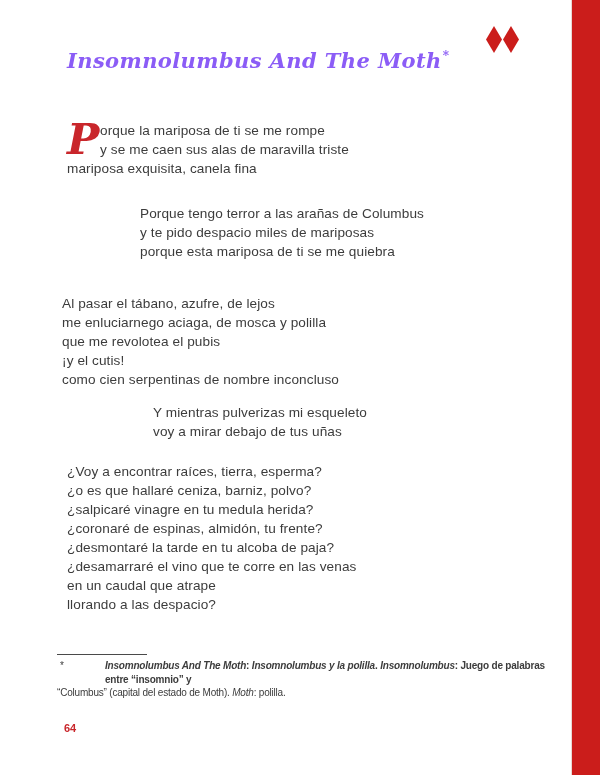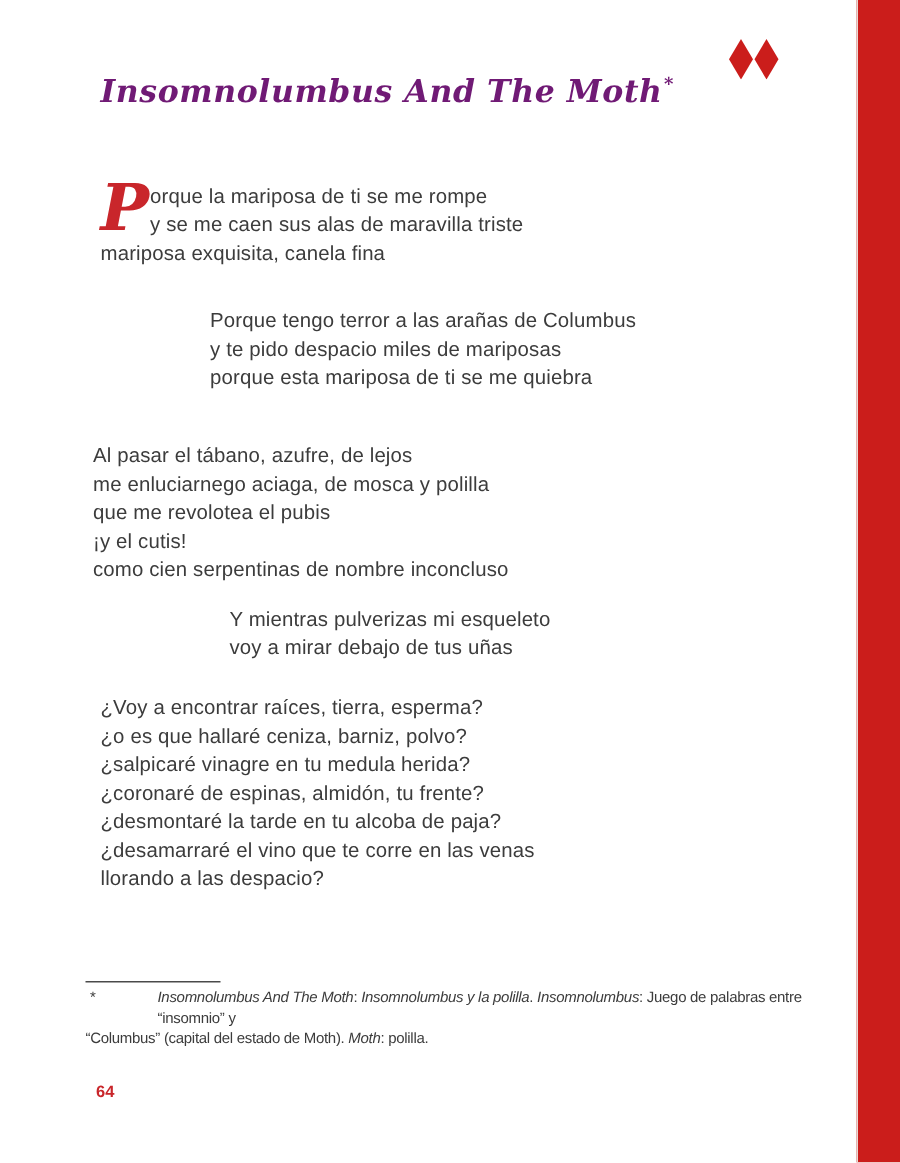--- a/index.html
+++ b/index.html
@@ -29,21 +29,21 @@
   .title {
     position: absolute;
     left: 67px;
     top: 48px;
     margin: 0;
     font-family: "DejaVu Serif", serif;
     font-style: italic;
     font-weight: bold;
     font-size: 21px;
     letter-spacing: 0.4px;
-    color: #701a75;
+    color: #8b5cf6;
     white-space: nowrap;
   }
   .title sup {
     font-size: 12px;
     vertical-align: super;
     margin-left: 1px;
   }
   .stanza {
     position: absolute;
     font-size: 13.6px;
@@ -84,21 +84,21 @@
     line-height: 13.5px;
     letter-spacing: -0.2px;
     color: #3c3c3c;
   }
   .fn-marker {
     position: absolute;
     left: 3px;
     top: 0;
   }
   .fn-line { display: block; }
-  .fn-line.first { padding-left: 48px; }
+  .fn-line.first { padding-left: 48px; font-weight: bold; }
   .fn-it { font-style: italic; }
   .page-number {
     position: absolute;
     left: 64px;
     top: 722px;
     font-size: 11px;
     font-weight: bold;
     color: #c9262b;
   }
 </style>
@@ -142,20 +142,21 @@
     <div class="pline">voy a mirar debajo de tus uñas</div>
   </div>
 
   <div class="stanza s5">
     <div class="pline">¿Voy a encontrar raíces, tierra, esperma?</div>
     <div class="pline">¿o es que hallaré ceniza, barniz, polvo?</div>
     <div class="pline">¿salpicaré vinagre en tu medula herida?</div>
     <div class="pline">¿coronaré de espinas, almidón, tu frente?</div>
     <div class="pline">¿desmontaré la tarde en tu alcoba de paja?</div>
     <div class="pline">¿desamarraré el vino que te corre en las venas</div>
+    <div class="pline">en un caudal que atrape</div>
     <div class="pline">llorando a las despacio?</div>
   </div>
 
   <div class="fn-rule"></div>
 
   <div class="footnote">
     <span class="fn-marker">*</span>
     <span class="fn-line first"><span class="fn-it">Insomnolumbus And The Moth</span><span>: </span><span class="fn-it">Insomnolumbus y la polilla</span><span>. </span><span class="fn-it">Insomnolumbus</span><span>: Juego de palabras entre “insomnio” y</span></span>
     <span class="fn-line"><span>“Columbus” (capital del estado de Moth). </span><span class="fn-it">Moth</span><span>: polilla.</span></span>
   </div>

